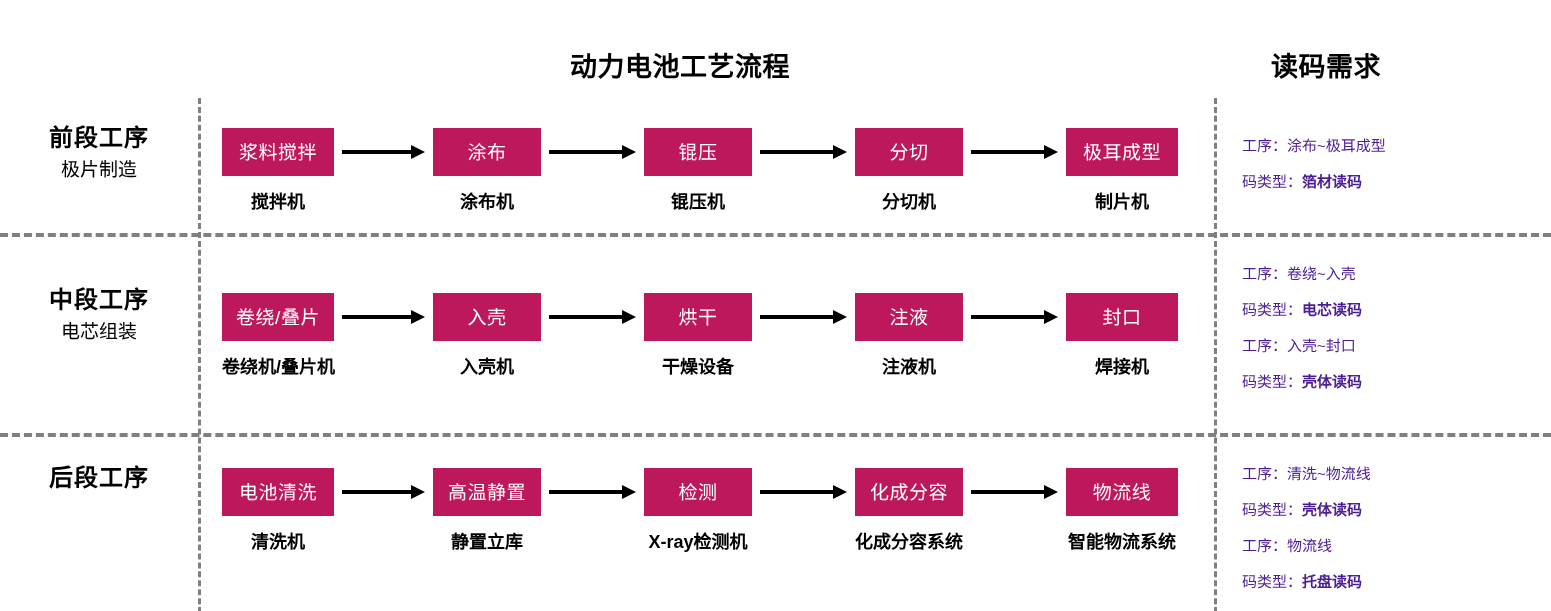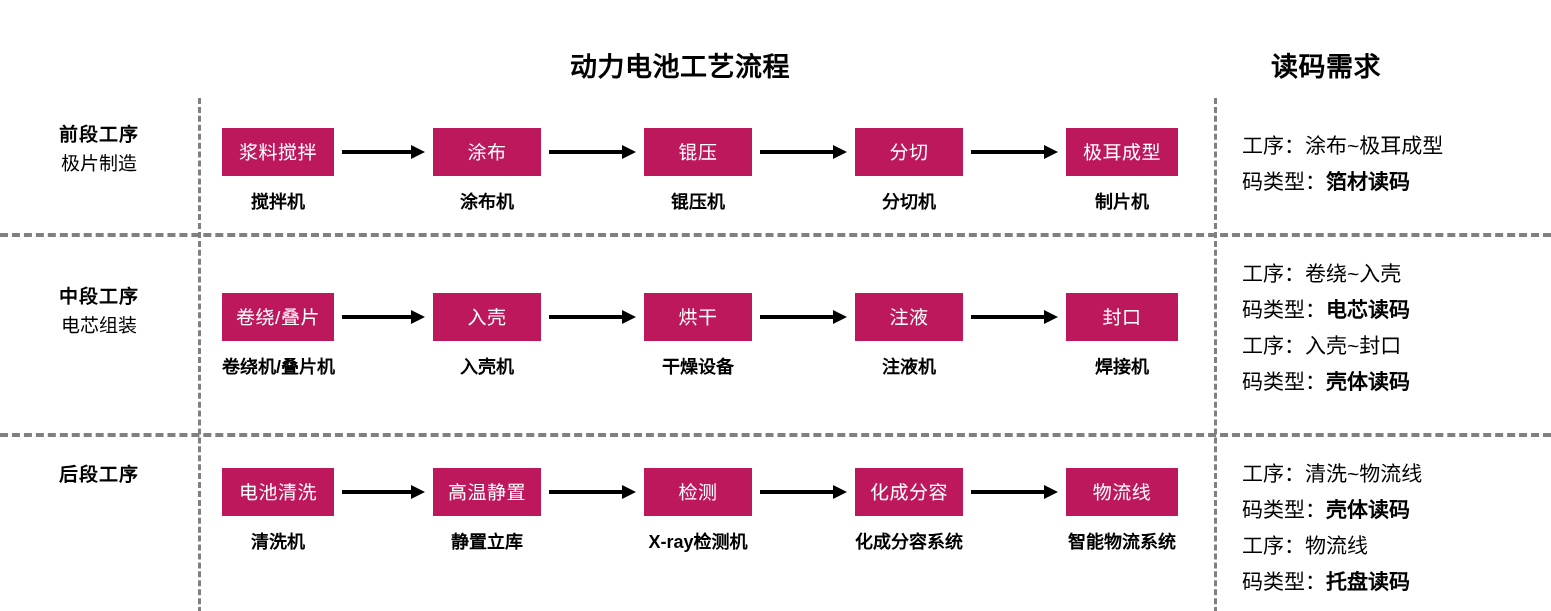--- a/index.html
+++ b/index.html
@@ -55,21 +55,21 @@
   #hdash-2 { top: 405px; }
 
   
   .stage-col {
     position: absolute;
     left: 0;
     width: 198px;
     text-align: center;
   }
   .stage-name {
-    font-size: 19px;
+    font-size: 24px;
     font-weight: bold;
     letter-spacing: 1px;
     line-height: 1.15;
     white-space: nowrap;
   }
   .stage-sub {
     font-size: 19px;
     font-weight: normal;
     line-height: 1.38;
     margin-top: 5px;
@@ -137,24 +137,24 @@
     border-left: 14px solid #000;
   }
 
   
   .req-col {
     position: absolute;
     left: 1242px;
     width: 300px;
   }
   .req-line {
-    font-size: 21px;
+    font-size: 15px;
     line-height: 36px;
     white-space: nowrap;
-    color: #000000;
+    color: #4c1d95;
   }
   .req-line .em { font-weight: bold; }
   #req-1 { top: 100px; }
   #req-2 { top: 228px; }
   #req-3 { top: 428px; }
 </style>
 </head>
 <body>
 
 <div id="canvas">

